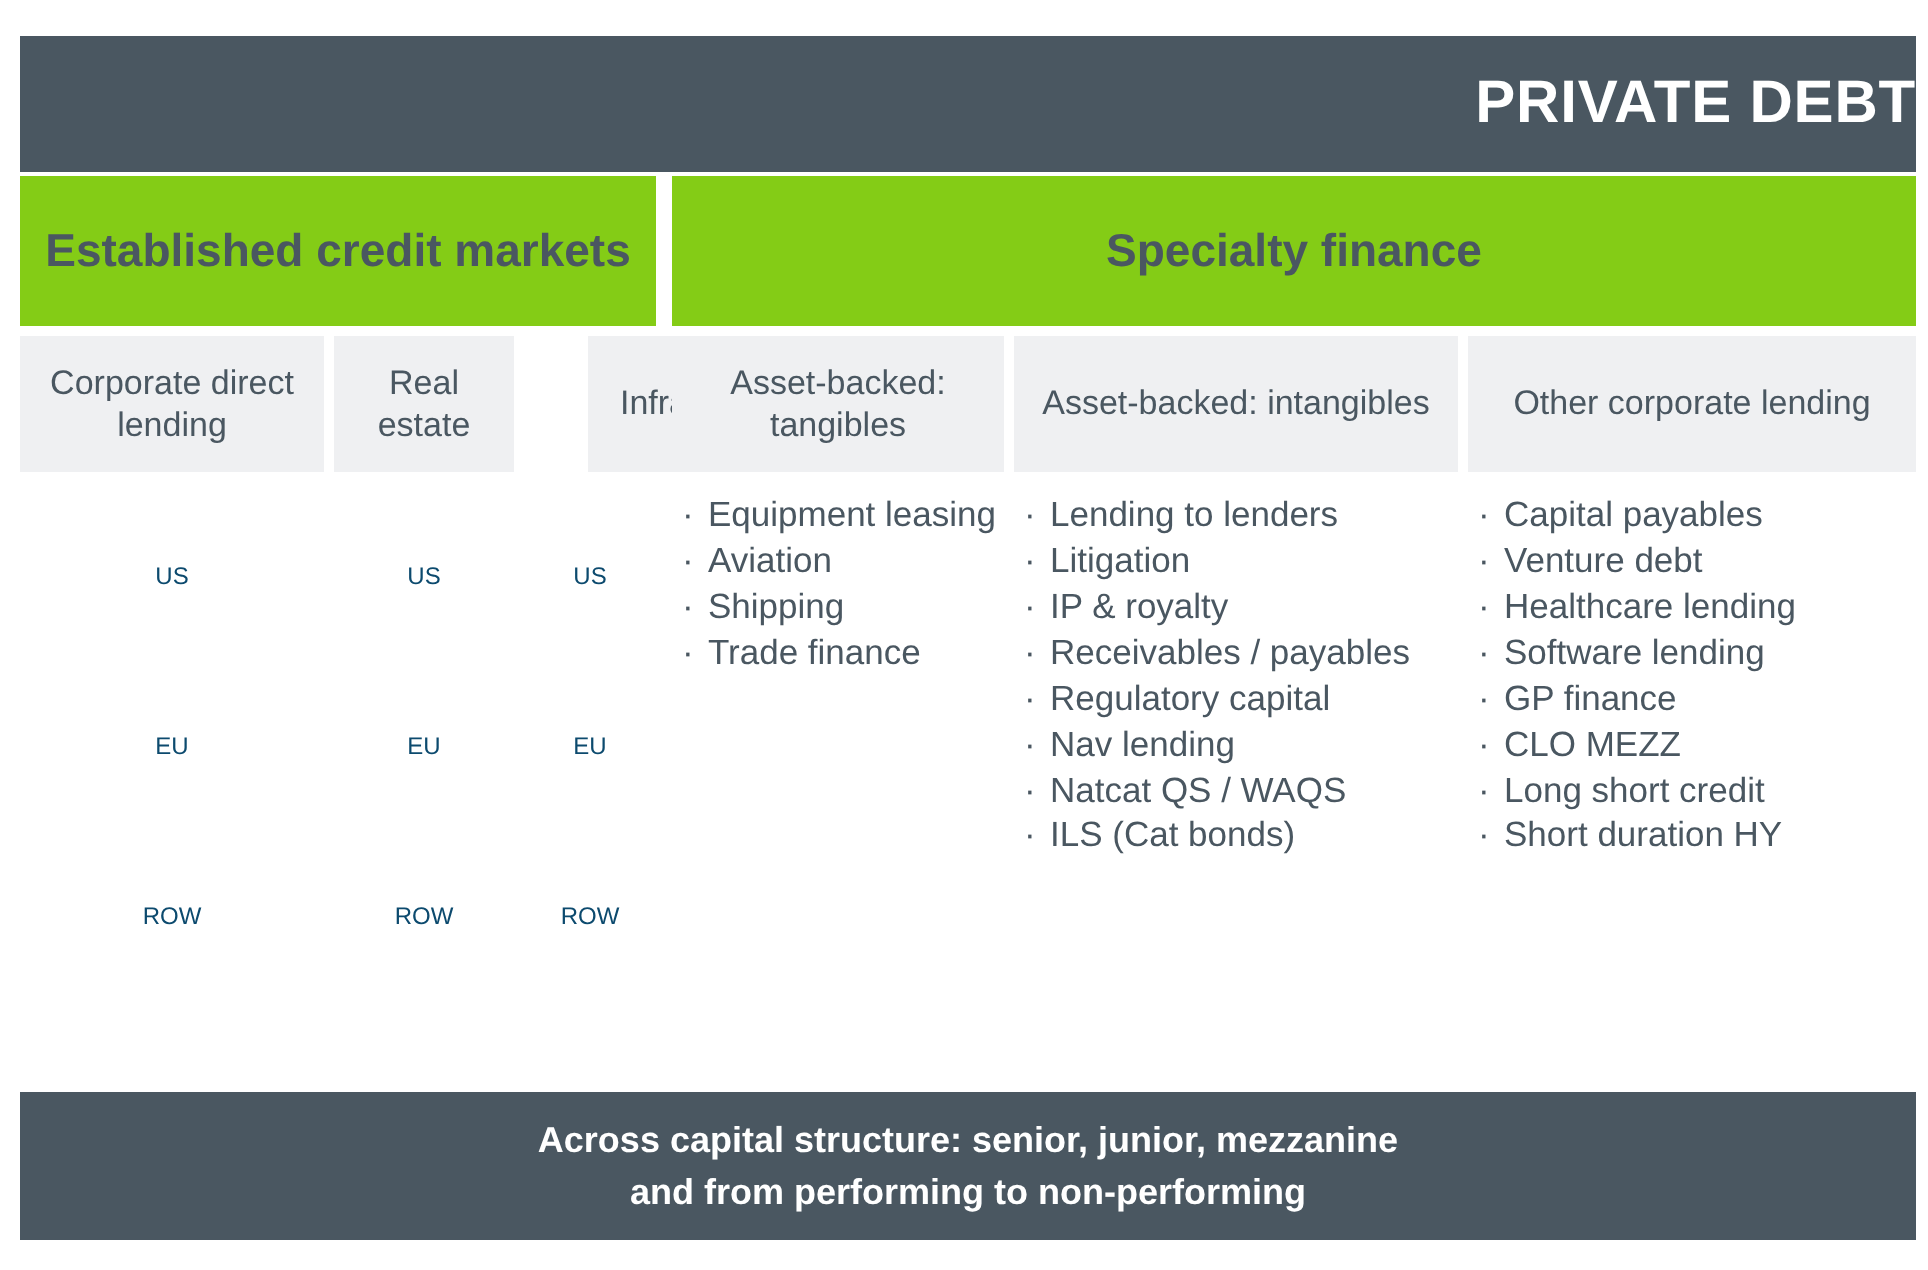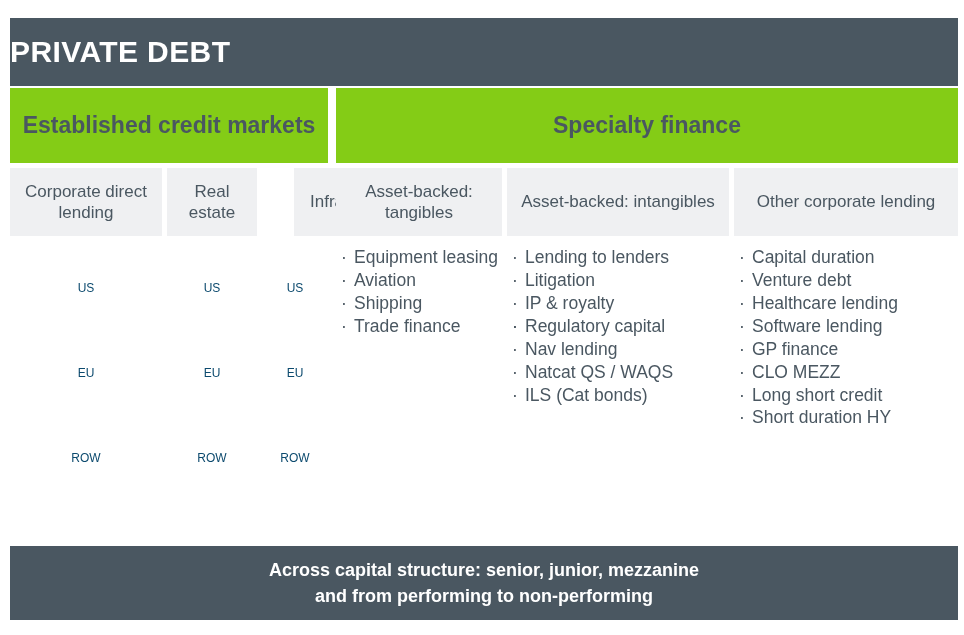--- a/index.html
+++ b/index.html
@@ -25,21 +25,21 @@
   
   .title-bar {
     position: absolute;
     left: 10px;
     top: 18px;
     width: 948px;
     height: 68px;
     background: #4a5761;
     display: flex;
     align-items: center;
-    justify-content: flex-start;
+    justify-content: flex-end;
   }
   .title-bar .title-text {
     color: #ffffff;
     font-size: 30px;
     font-weight: bold;
     letter-spacing: 0.4px;
     line-height: 1;
   }
 
   
@@ -258,31 +258,31 @@
         <li><span class="dot">·</span><span>Shipping</span></li>
         <li><span class="dot">·</span><span>Trade finance</span></li>
       </ul>
     </div>
 
     <div class="body-col bc-intang">
       <ul class="bullets">
         <li><span class="dot">·</span><span>Lending to lenders</span></li>
         <li><span class="dot">·</span><span>Litigation</span></li>
         <li><span class="dot">·</span><span>IP &amp; royalty</span></li>
-        <li><span class="dot">·</span></li>
+        <li><span class="dot">·</span><span>Receivables / payables</span></li>
         <li><span class="dot">·</span><span>Regulatory capital</span></li>
         <li><span class="dot">·</span><span>Nav lending</span></li>
         <li><span class="dot">·</span><span>Natcat QS / WAQS</span></li>
         <li><span class="dot">·</span><span>ILS (Cat bonds)</span></li>
       </ul>
     </div>
 
     <div class="body-col bc-other">
       <ul class="bullets">
-        <li><span class="dot">·</span><span>Capital duration</span></li>
+        <li><span class="dot">·</span><span>Capital payables</span></li>
         <li><span class="dot">·</span><span>Venture debt</span></li>
         <li><span class="dot">·</span><span>Healthcare lending</span></li>
         <li><span class="dot">·</span><span>Software lending</span></li>
         <li><span class="dot">·</span><span>GP finance</span></li>
         <li><span class="dot">·</span><span>CLO MEZZ</span></li>
         <li><span class="dot">·</span><span>Long short credit</span></li>
         <li><span class="dot">·</span><span>Short duration HY</span></li>
       </ul>
     </div>
 

